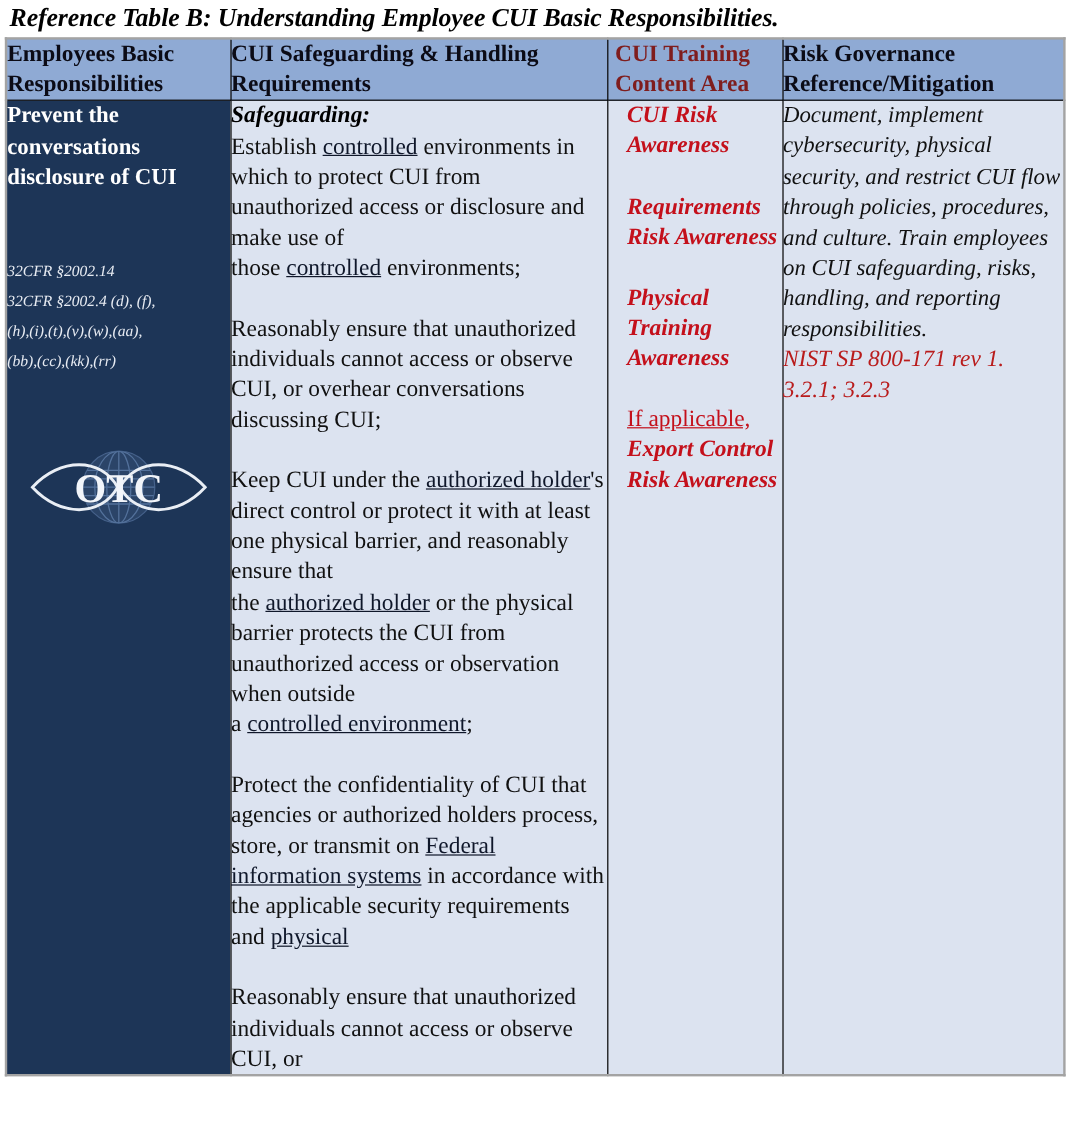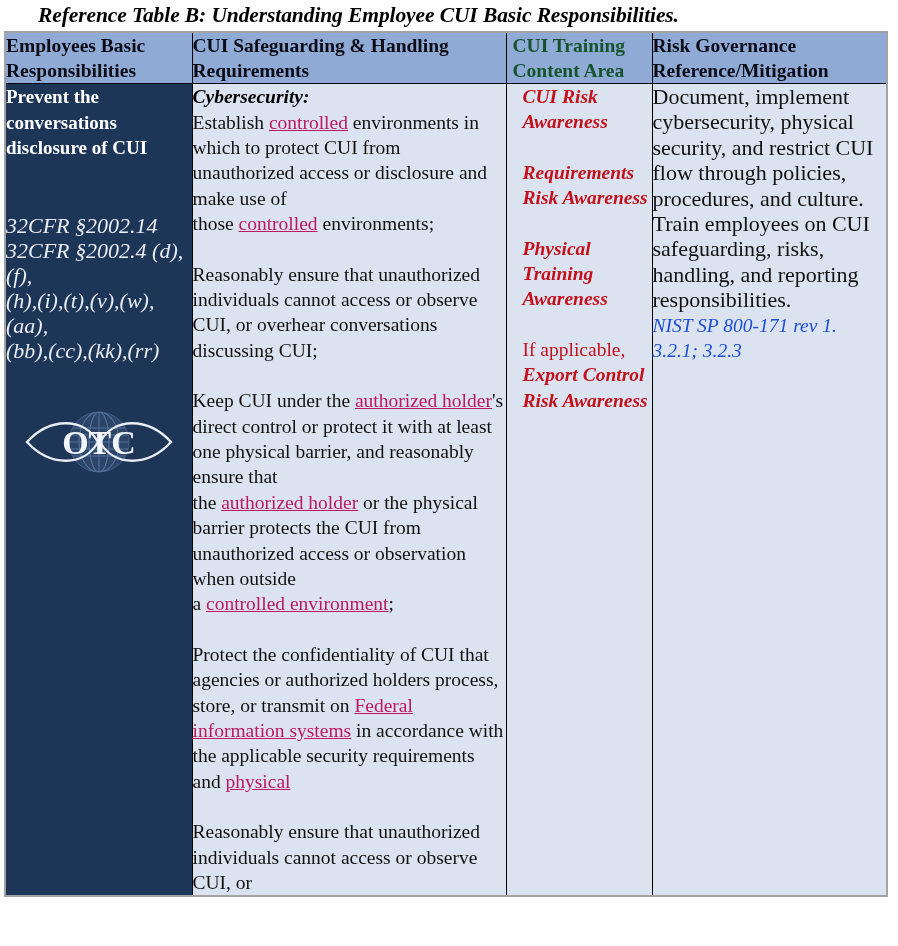--- a/index.html
+++ b/index.html
@@ -25,21 +25,20 @@
   .doc-title {
     font-family: "Liberation Serif", "DejaVu Serif", serif;
     font-weight: bold;
     font-style: italic;
     font-size: 21.5px;
     line-height: 26px;
     color: #000000;
     padding: 2px 0 3px 8px;
     white-space: nowrap;
     letter-spacing: -0.1px;
-    margin-left: 30px;
   }
 
   table.ref-table {
     border-collapse: collapse;
     table-layout: fixed;
     width: 882px;
     margin-left: 4px;
     border: 2px solid #a3a3a3;
   }
 
@@ -61,21 +60,21 @@
     background: #8FAAD4;
     text-align: left;
     font-weight: bold;
     font-size: 19.5px;
     line-height: 25px;
     color: #0b0b16;
     padding: 3px 5px 4px 7px;
     font-family: "Liberation Serif", "DejaVu Serif", serif;
   }
   thead th.red-head {
-    color: #14532d;
+    color: #7f1d1d;
     padding-left: 6px;
   }
 
   
   td.cell-navy {
     background: #1D3557;
     color: #ffffff;
     padding: 6px 6px 8px 8px;
   }
   td.cell-light {
@@ -85,84 +84,86 @@
   }
 
   .resp-head {
     font-weight: bold;
     font-size: 19px;
     line-height: 25.5px;
     color: #ffffff;
   }
   .cfr-block {
     font-style: italic;
-    font-size: 22px;
+    font-size: 13px;
     line-height: 25px;
     color: #e8ecf3;
     margin-top: 52px;
   }
   .cfr-block div { white-space: pre-wrap; }
 
   .logo-wrap {
     margin-top: 46px;
     display: flex;
     justify-content: center;
-    align-items: flex-start;
+    align-items: flex-end;
     height: 80px;
   }
 
   
   .sg-title {
     font-weight: bold;
     font-style: italic;
     font-size: 19.5px;
     line-height: 25.5px;
     color: #000000;
     margin-bottom: 0;
   }
   .para {
     font-size: 19.5px;
     line-height: 25.4px;
     color: #111111;
   }
   .para.spaced { margin-top: 25px; }
   a.doclink {
-    color: #be185d;
+    color: #0f172a;
     text-underline-offset: 1px;
   }
 
   
   .train-item {
     font-weight: bold;
     font-style: italic;
     font-size: 19.5px;
     line-height: 25.4px;
     color: #C4101B;
     padding-left: 16px;
   }
   .train-item + .train-item { margin-top: 25px; }
   .train-lead {
     font-weight: normal;
     font-style: normal;
     font-size: 19.5px;
     line-height: 25.4px;
     color: #C4101B;
+    text-decoration: underline;
   }
 
   
   .gov-para {
-    font-size: 22px;
+    font-size: 19px;
     line-height: 25.4px;
     color: #111111;
+    font-style: italic;
   }
   .gov-ref {
     font-style: italic;
     font-size: 19.5px;
     line-height: 25.4px;
-    color: #1d4ed8;
+    color: #b91c1c;
   }
 
   
   svg.otc-logo { display: block; }
 </style>
 </head>
 <body>
 
 <div class="page">
 
@@ -217,21 +218,21 @@
               <path d="M3 33 C 26 8, 60 8, 74 33 C 60 58, 26 58, 3 33 Z" fill="none" stroke="#E9EEF5" stroke-width="2.4"></path>
 
               <path d="M147 33 C 124 8, 90 8, 76 33 C 90 58, 124 58, 147 33 Z" fill="none" stroke="#E9EEF5" stroke-width="2.4"></path>
 
               <text x="75" y="45" text-anchor="middle" font-family="'Liberation Serif','DejaVu Serif',serif" font-size="34" font-weight="bold" fill="#F2F5FA">OTC</text>
             </svg>
           </div>
         </td>
 
         <td class="cell-light">
-          <div class="sg-title">Cybersecurity:</div>
+          <div class="sg-title">Safeguarding:</div>
           <div class="para" id="sg-p1">Establish <a class="doclink" href="#">controlled</a> environments in which to protect CUI from unauthorized access or disclosure and make use of<br>those <a class="doclink" href="#">controlled</a> environments;</div>
           <div class="para spaced" id="sg-p2">Reasonably ensure that unauthorized individuals cannot access or observe CUI, or overhear conversations discussing CUI;</div>
           <div class="para spaced" id="sg-p3">Keep CUI under the <a class="doclink" href="#">authorized holder</a>'s direct control or protect it with at least one physical barrier, and reasonably ensure that<br>the <a class="doclink" href="#">authorized holder</a> or the physical barrier protects the CUI from unauthorized access or observation when outside<br>a <a class="doclink" href="#">controlled environment</a>;</div>
           <div class="para spaced" id="sg-p4">Protect the confidentiality of CUI that agencies or authorized holders process, store, or transmit on <a class="doclink" href="#">Federal information systems</a> in accordance with the applicable security requirements<br>and <a class="doclink" href="#">physical</a></div>
           <div class="para spaced" id="sg-p5">Reasonably ensure that unauthorized individuals cannot access or observe CUI, or</div>
         </td>
 
         <td class="cell-light">
           <div class="train-item">CUI Risk Awareness</div>
           <div class="train-item">Requirements Risk Awareness</div>

